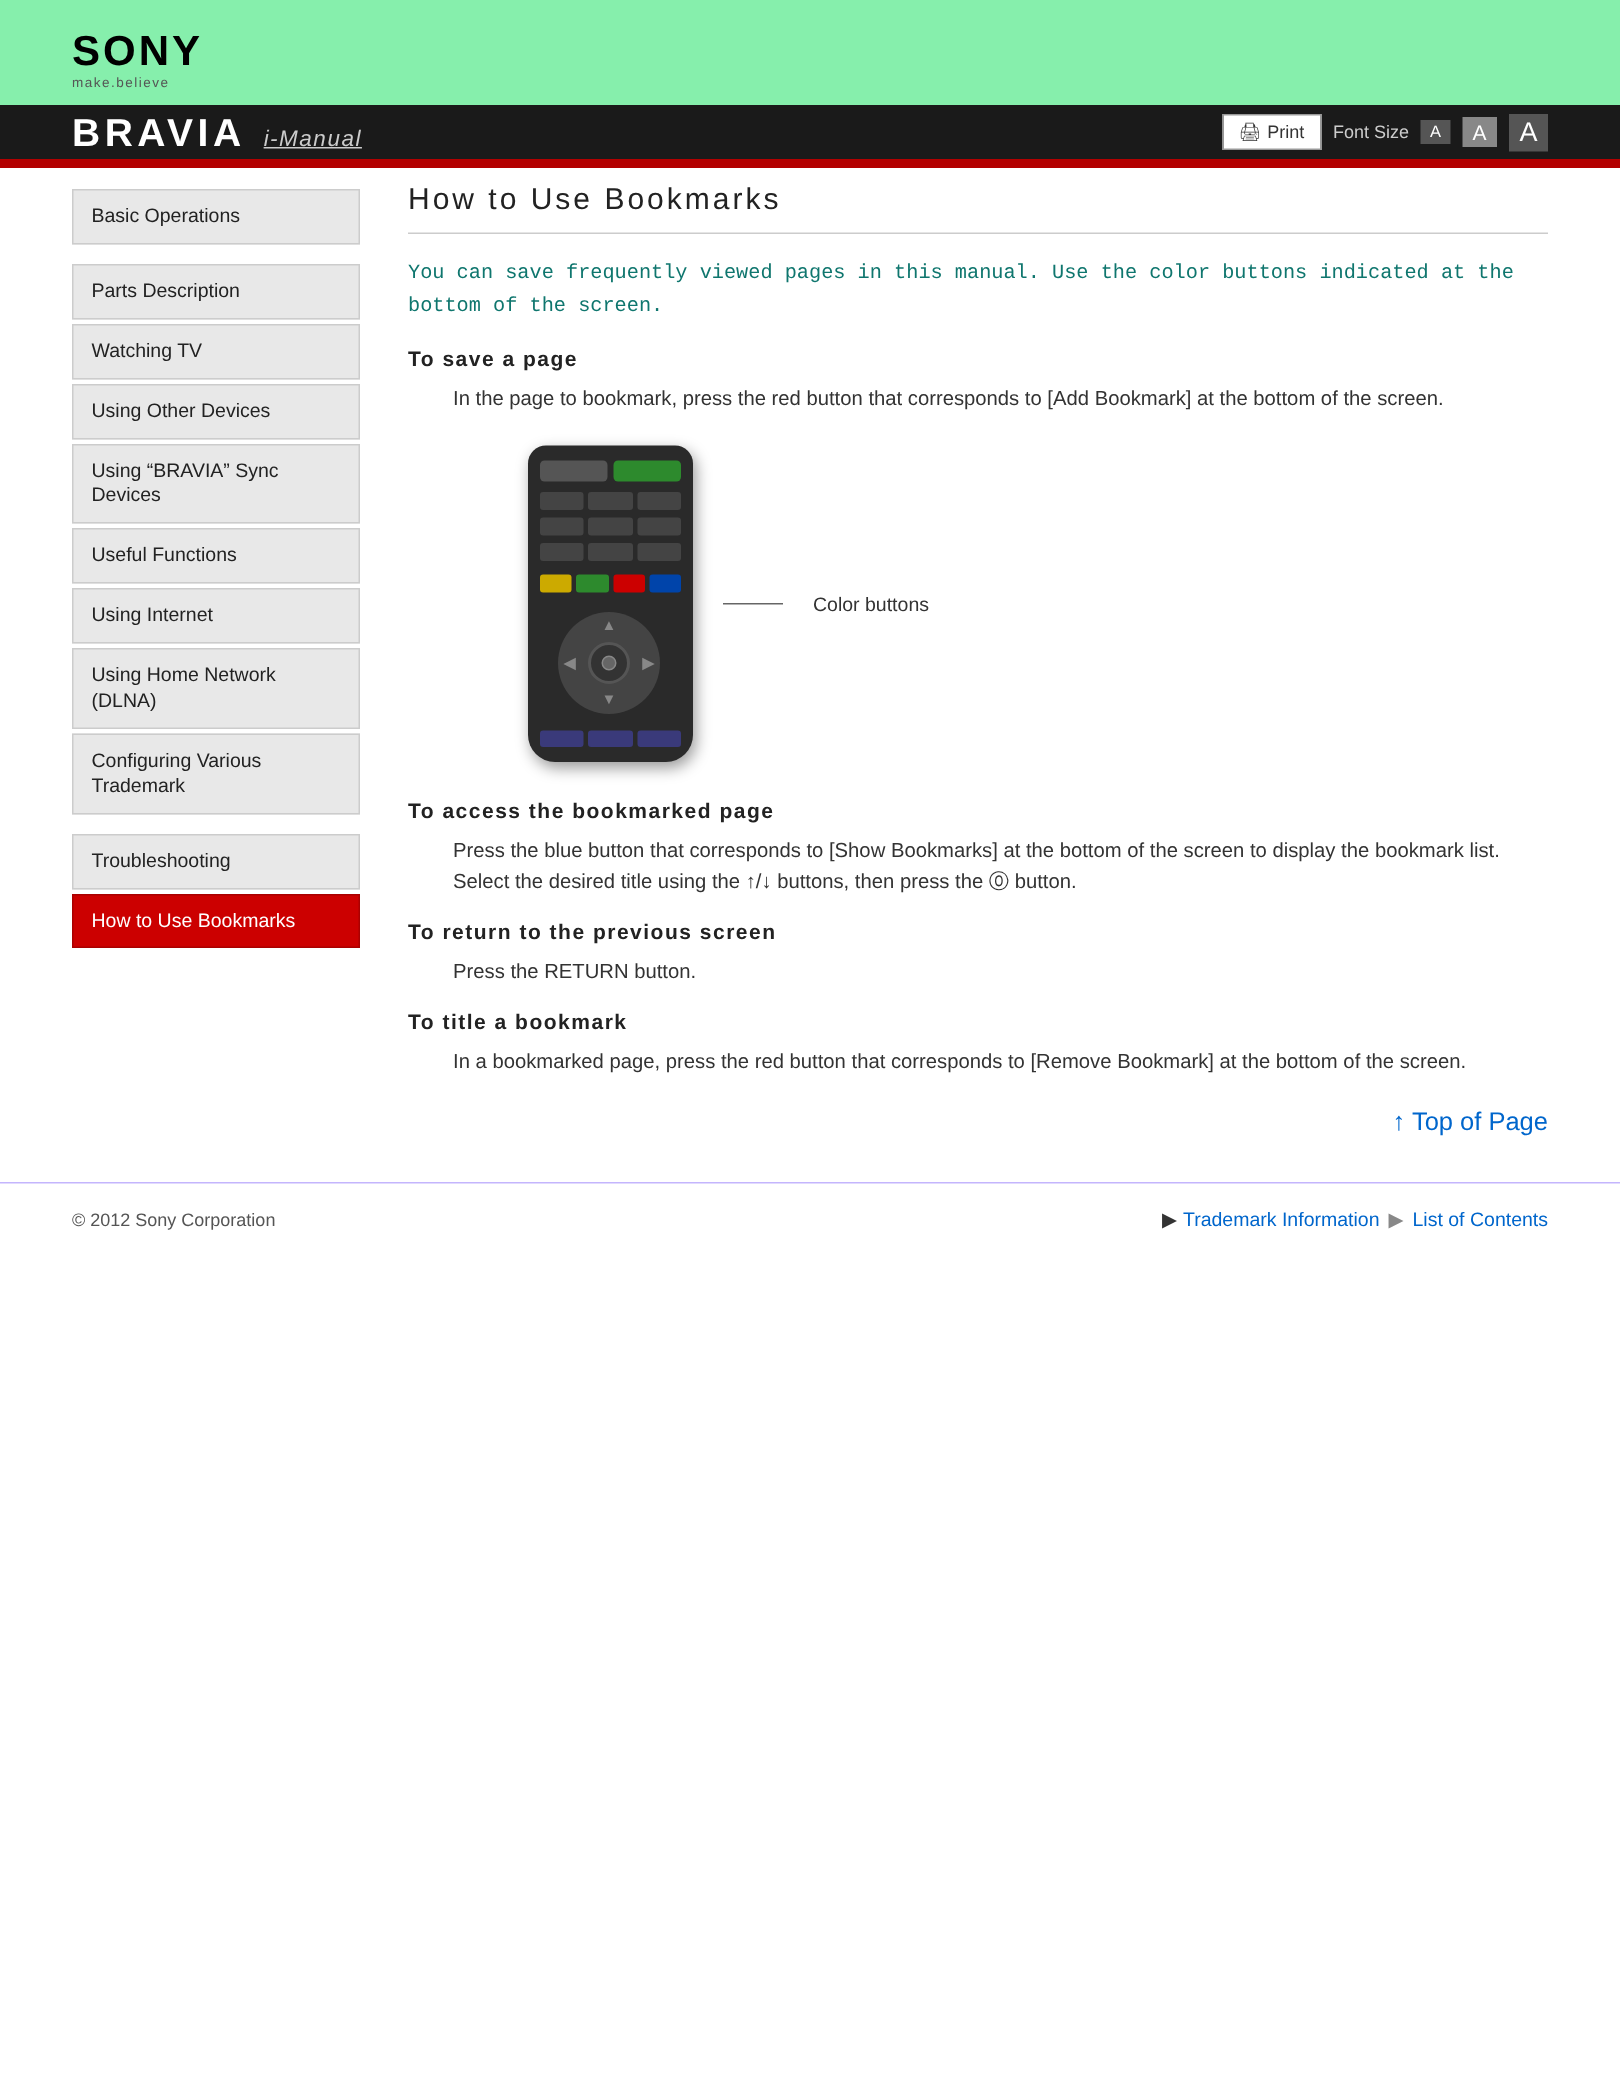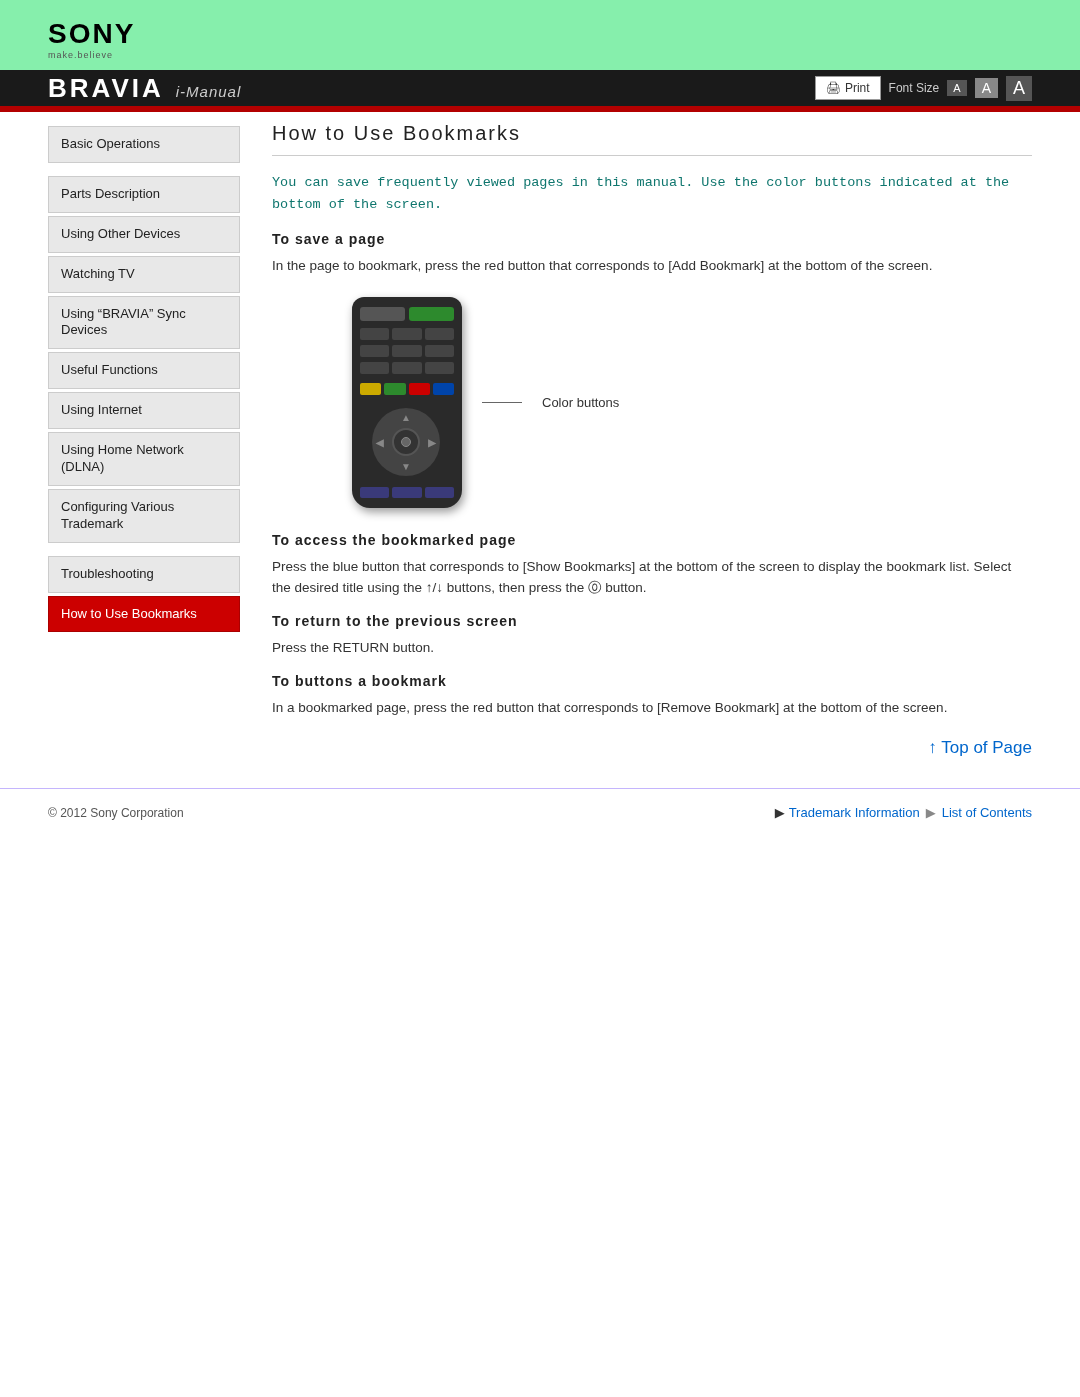--- a/index.html
+++ b/index.html
@@ -48,20 +48,21 @@
       font-weight: 900;
       color: #fff;
       letter-spacing: 3px;
       font-family: Arial Black, sans-serif;
     }
     .imanual-text {
       color: #ccc;
       font-size: 15px;
       font-style: italic;
       letter-spacing: 1px;
+      text-decoration: underline;
     }
     .header-controls {
       display: flex;
       align-items: center;
       gap: 8px;
     }
     .print-btn {
       background: #fff;
       border: 1px solid #999;
       padding: 4px 10px;
@@ -165,20 +166,21 @@
       letter-spacing: 1px;
       margin-bottom: 8px;
       color: #222;
     }
 
     .section-text {
       font-size: 13.5px;
       line-height: 1.6;
       margin-bottom: 14px;
       color: #333;
+      margin-left: 30px;
     }
 
     
     .remote-container {
       display: flex;
       align-items: center;
       margin: 20px 0 24px 80px;
       gap: 20px;
     }
 
@@ -369,24 +371,24 @@
 
   <div class="sidebar">
     <div class="sidebar-item">
       <span>Basic Operations</span>
     </div>
     <div class="sidebar-spacer"></div>
     <div class="sidebar-item">
       <span>Parts Description</span>
     </div>
     <div class="sidebar-item">
+      <span>Watching TV</span>
+    </div>
+    <div class="sidebar-item">
       <span>Using Other Devices</span>
-    </div>
-    <div class="sidebar-item">
-      <span>Watching TV</span>
     </div>
     <div class="sidebar-item">
       <span>Using “BRAVIA” Sync Devices</span>
     </div>
     <div class="sidebar-item">
       <span>Useful Functions</span>
     </div>
     <div class="sidebar-item">
       <span>Using Internet</span>
     </div>
@@ -469,21 +471,21 @@
       <div class="connector-line"></div>
       <span class="color-btn-label">Color buttons</span>
     </div>
 
     <div class="section-title">To access the bookmarked page</div>
     <p class="section-text">Press the blue button that corresponds to [Show Bookmarks] at the bottom of the screen to display the bookmark list. Select the desired title using the ↑/↓ buttons, then press the ⓪ button.</p>
 
     <div class="section-title">To return to the previous screen</div>
     <p class="section-text">Press the RETURN button.</p>
 
-    <div class="section-title">To buttons a bookmark</div>
+    <div class="section-title">To title a bookmark</div>
     <p class="section-text">In a bookmarked page, press the red button that corresponds to [Remove Bookmark] at the bottom of the screen.</p>
 
     <div class="top-of-page-link">
       <a href="#">
         <span>↑ </span><span>Top of Page</span>
       </a>
     </div>
 
   </div>
 </div>

